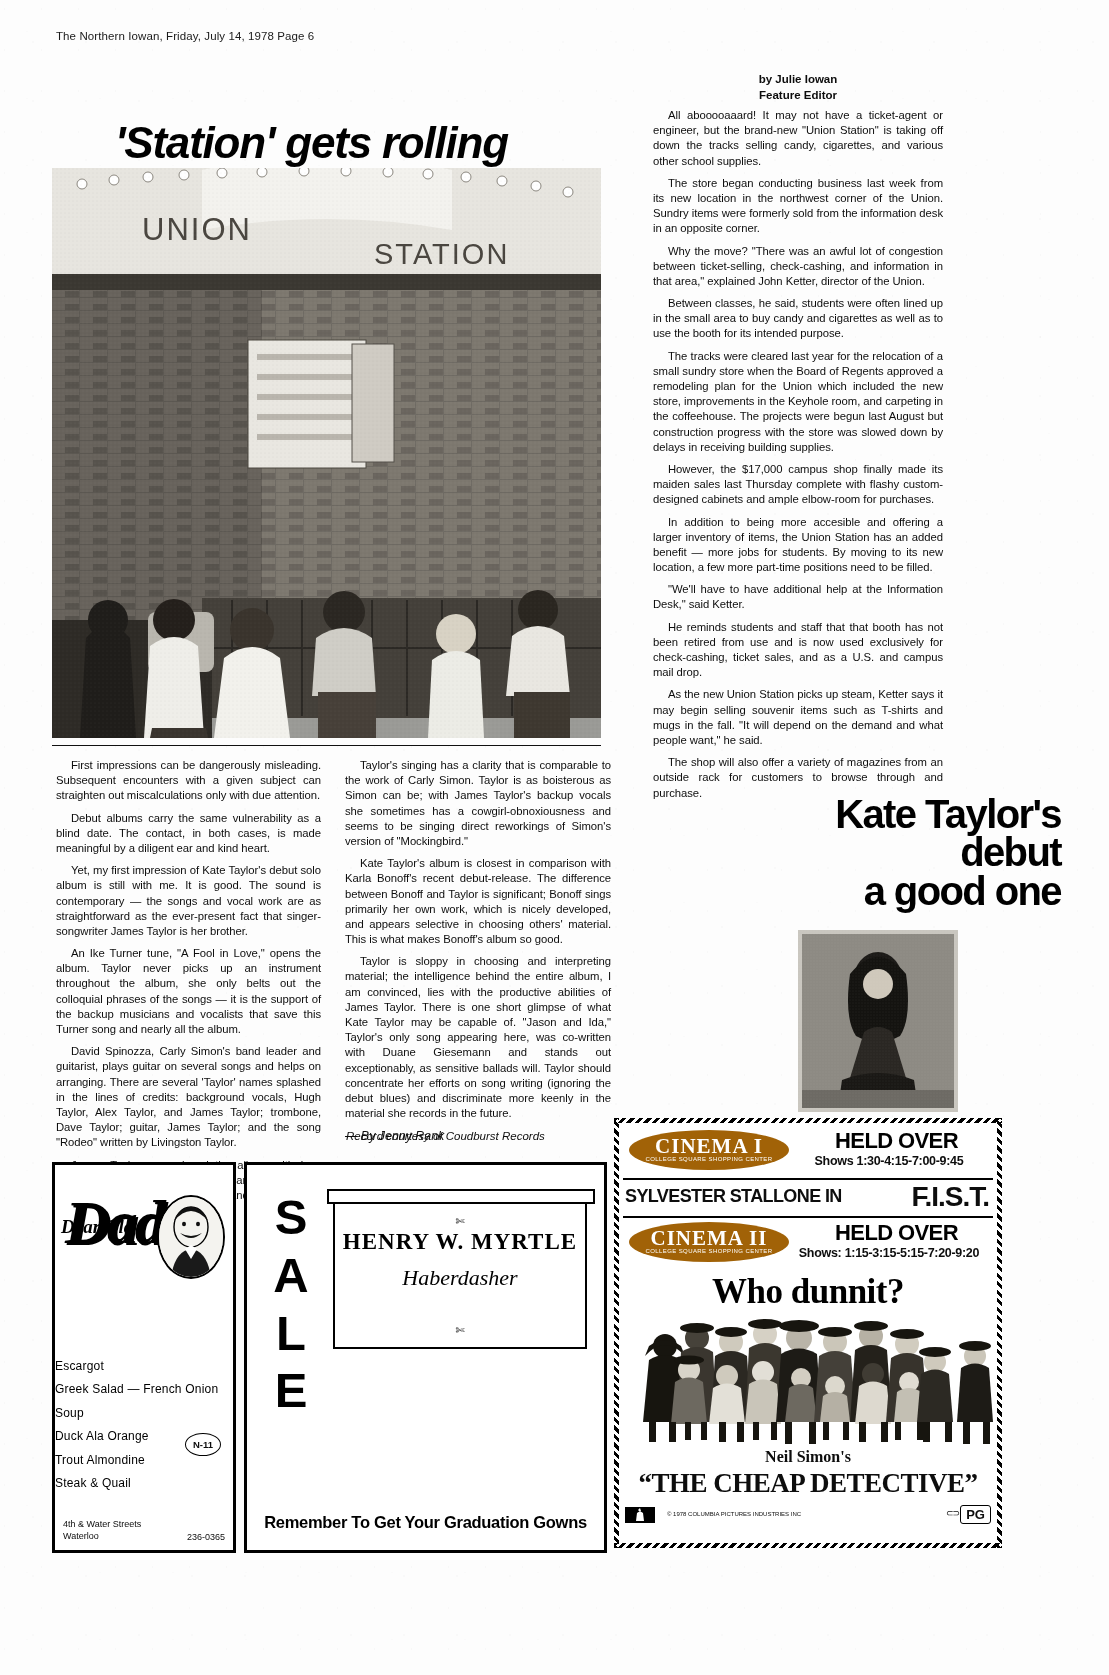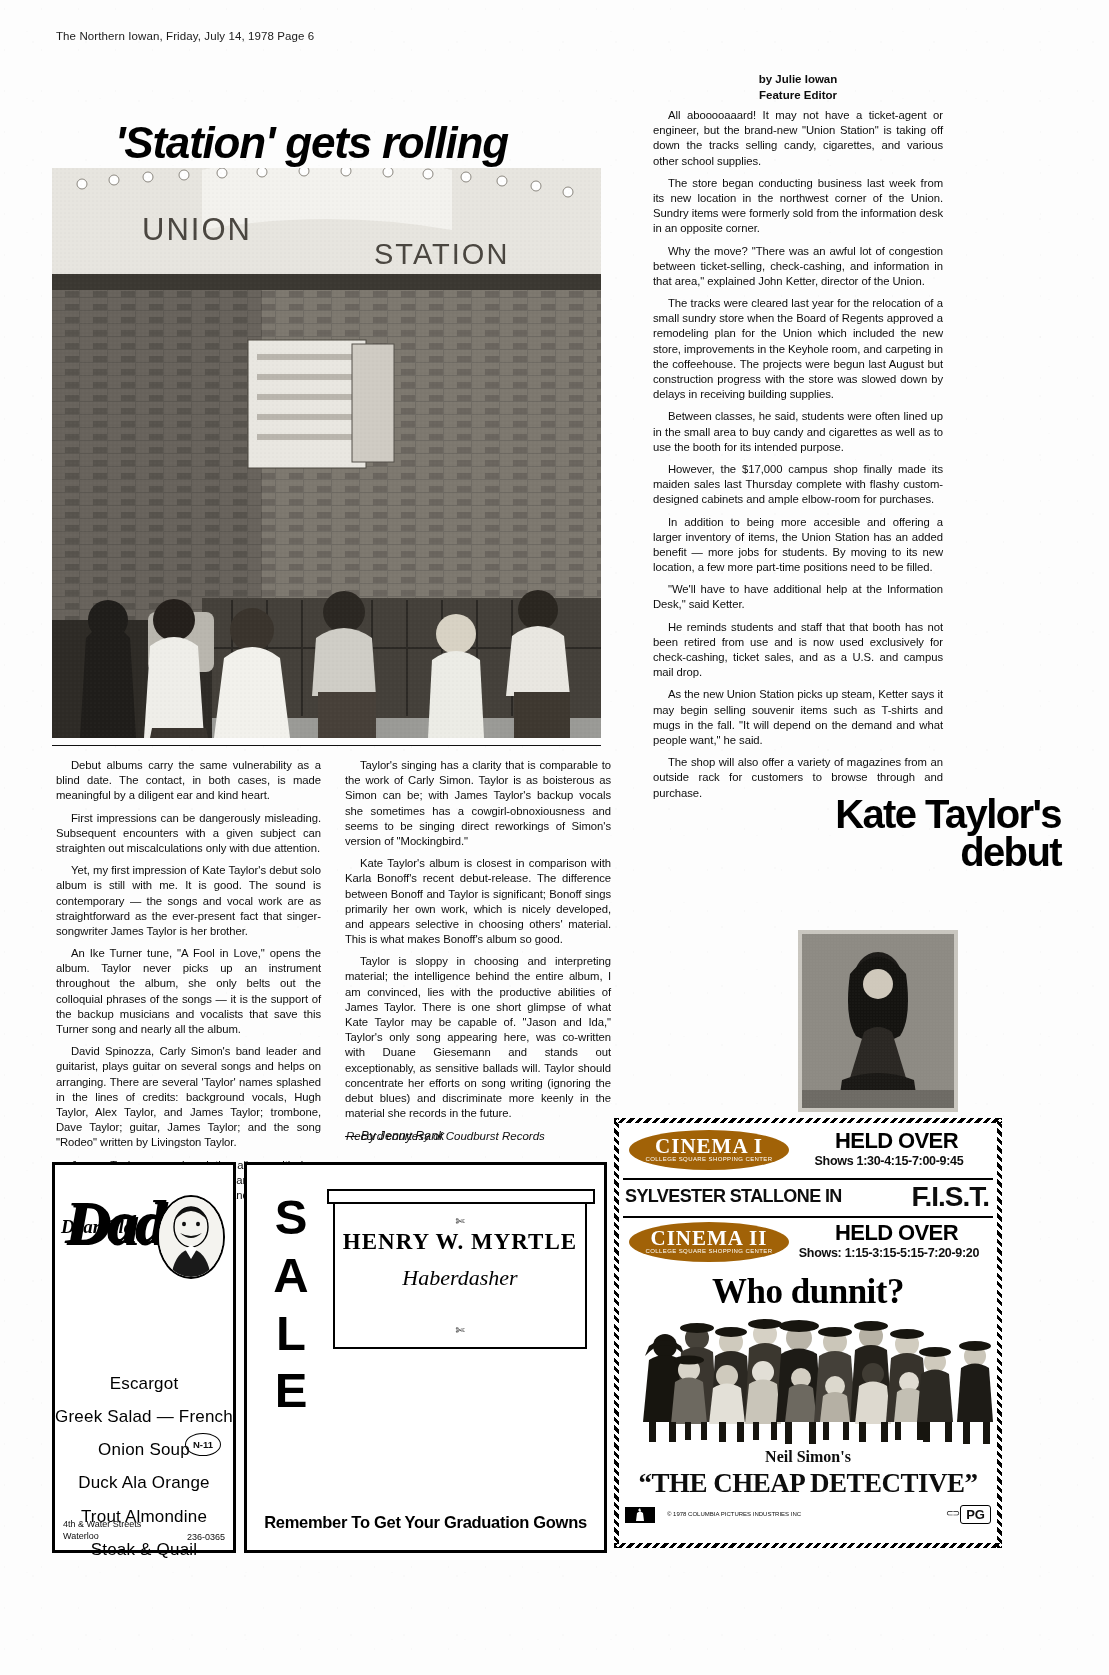--- a/index.html
+++ b/index.html
@@ -96,22 +96,22 @@
     font-family:"Liberation Serif", serif;font-style:italic;font-weight:bold;
     font-size:62px;line-height:1;letter-spacing:-3px;color:#000;
     text-shadow:2px 2px 0 #000;
   }
   .dads-portrait{
     position:absolute;right:8px;top:30px;width:64px;height:80px;
     border-radius:50%;overflow:hidden;background:#efefec;border:2px solid #000;
   }
   .dads-menu{
     position:absolute;left:0;top:190px;width:100%;
-    text-align:center;font-size:17px;line-height:1.95;
-    font-family:"Liberation Sans", sans-serif;letter-spacing:.2px;color:#000;margin-top:12px;
+    font-size:12px;line-height:1.95;
+    font-family:"Liberation Sans", sans-serif;letter-spacing:.2px;color:#000;
   }
   .dads-badge{
     position:absolute;right:12px;top:268px;
     width:34px;height:21px;border:1.6px solid #000;border-radius:50%;
     font-size:9.5px;line-height:21px;text-align:center;font-weight:bold;
   }
   .dads-addr{
     position:absolute;left:8px;bottom:8px;font-size:9px;line-height:1.35;
   }
   .dads-phone{
@@ -336,50 +336,51 @@
   </div>
 
   <div class="news-byline">
     <div>by Julie Iowan</div>
     <div>Feature Editor</div>
   </div>
   <div class="news-body" id="news-body">
       <p>All abooooaaard! It may not have a ticket-agent or engineer, but the brand-new "Union Station" is taking off down the tracks selling candy, cigarettes, and various other school supplies.</p>
       <p>The store began conducting business last week from its new location in the northwest corner of the Union. Sundry items were formerly sold from the information desk in an opposite corner.</p>
       <p>Why the move? "There was an awful lot of congestion between ticket-selling, check-cashing, and information in that area," explained John Ketter, director of the Union.</p>
+      <p>Between classes, he said, students were often lined up in the small area to buy candy and cigarettes as well as to use the booth for its intended purpose.</p>
       <p>The tracks were cleared last year for the relocation of a small sundry store when the Board of Regents approved a remodeling plan for the Union which included the new store, improvements in the Keyhole room, and carpeting in the coffeehouse. The projects were begun last August but construction progress with the store was slowed down by delays in receiving building supplies.</p>
-      <p>Between classes, he said, students were often lined up in the small area to buy candy and cigarettes as well as to use the booth for its intended purpose.</p>
       <p>However, the $17,000 campus shop finally made its maiden sales last Thursday complete with flashy custom-designed cabinets and ample elbow-room for purchases.</p>
       <p>In addition to being more accesible and offering a larger inventory of items, the Union Station has an added benefit — more jobs for students. By moving to its new location, a few more part-time positions need to be filled.</p>
       <p>"We'll have to have additional help at the Information Desk," said Ketter.</p>
       <p>He reminds students and staff that that booth has not been retired from use and is now used exclusively for check-cashing, ticket sales, and as a U.S. and campus mail drop.</p>
       <p>As the new Union Station picks up steam, Ketter says it may begin selling souvenir items such as T-shirts and mugs in the fall. "It will depend on the demand and what people want," he said.</p>
       <p>The shop will also offer a variety of magazines from an outside rack for customers to browse through and purchase.</p>
     </div>
 
   <div class="rule-a"></div>
   <div class="rev-col" id="rev1">
+      <p>First impressions can be dangerously misleading. Subsequent encounters with a given subject can straighten out miscalculations only with due attention.</p>
       <p>Debut albums carry the same vulnerability as a blind date. The contact, in both cases, is made meaningful by a diligent ear and kind heart.</p>
-      <p>First impressions can be dangerously misleading. Subsequent encounters with a given subject can straighten out miscalculations only with due attention.</p>
       <p>Yet, my first impression of Kate Taylor's debut solo album is still with me. It is good. The sound is contemporary — the songs and vocal work are as straightforward as the ever-present fact that singer-songwriter James Taylor is her brother.</p>
       <p>An Ike Turner tune, "A Fool in Love," opens the album. Taylor never picks up an instrument throughout the album, she only belts out the colloquial phrases of the songs — it is the support of the backup musicians and vocalists that save this Turner song and nearly all the album.</p>
       <p>David Spinozza, Carly Simon's band leader and guitarist, plays guitar on several songs and helps on arranging. There are several 'Taylor' names splashed in the lines of credits: background vocals, Hugh Taylor, Alex Taylor, and James Taylor; trombone, Dave Taylor; guitar, James Taylor; and the song "Rodeo" written by Livingston Taylor.</p>
       <p>James Taylor co-produced the album with Lew Hahn and two of his songs appear here, "Happy Birthday Sweet Darling" and "Slow and Steady."</p>
     </div>
   <div class="rev-col" id="rev2">
       <p>Taylor's singing has a clarity that is comparable to the work of Carly Simon. Taylor is as boisterous as Simon can be; with James Taylor's backup vocals she sometimes has a cowgirl-obnoxiousness and seems to be singing direct reworkings of Simon's version of "Mockingbird."</p>
       <p>Kate Taylor's album is closest in comparison with Karla Bonoff's recent debut-release. The difference between Bonoff and Taylor is significant; Bonoff sings primarily her own work, which is nicely developed, and appears selective in choosing others' material. This is what makes Bonoff's album so good.</p>
       <p>Taylor is sloppy in choosing and interpreting material; the intelligence behind the entire album, I am convinced, lies with the productive abilities of James Taylor. There is one short glimpse of what Kate Taylor may be capable of. "Jason and Ida," Taylor's only song appearing here, was co-written with Duane Giesemann and stands out exceptionably, as sensitive ballads will. Taylor should concentrate her efforts on song writing (ignoring the debut blues) and discriminate more keenly in the material she records in the future.</p>
       <p class="rev-signoff">— By Jenny Rank</p>
     </div>
   <div class="rev-credit">Record courtesy of  Coudburst Records</div>
 
   <div class="kt-head">
     <span>Kate Taylor's</span>
     <span>debut</span>
+    <span>a good one</span>
   </div>
 
   <div class="kt-photo">
     <svg viewBox="0 0 160 182" preserveAspectRatio="none">
       <defs>
         <pattern id="g2" width="3" height="3" patternUnits="userSpaceOnUse">
           <circle cx="1" cy="1" r=".5" fill="#fff" opacity=".08"></circle>
         </pattern>
       </defs>
       <rect width="160" height="182" fill="#c9c6bf"></rect>

